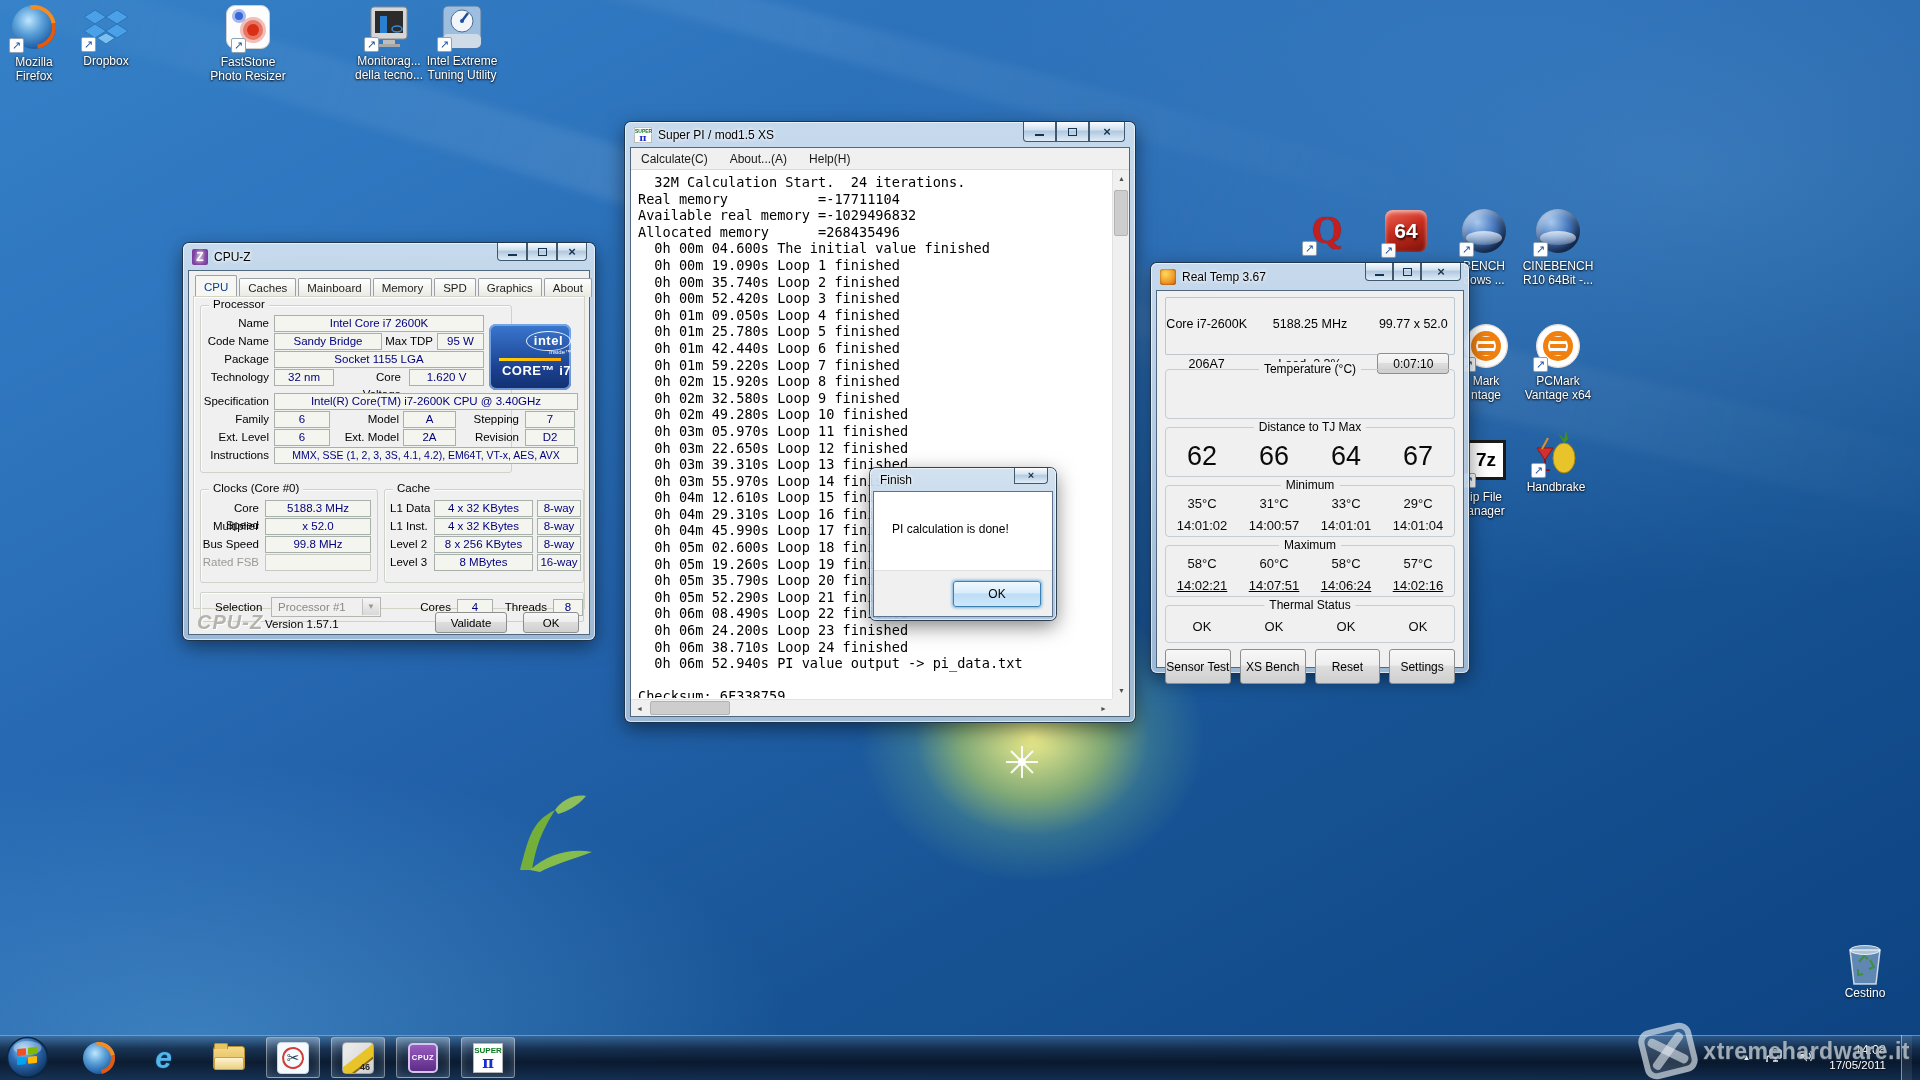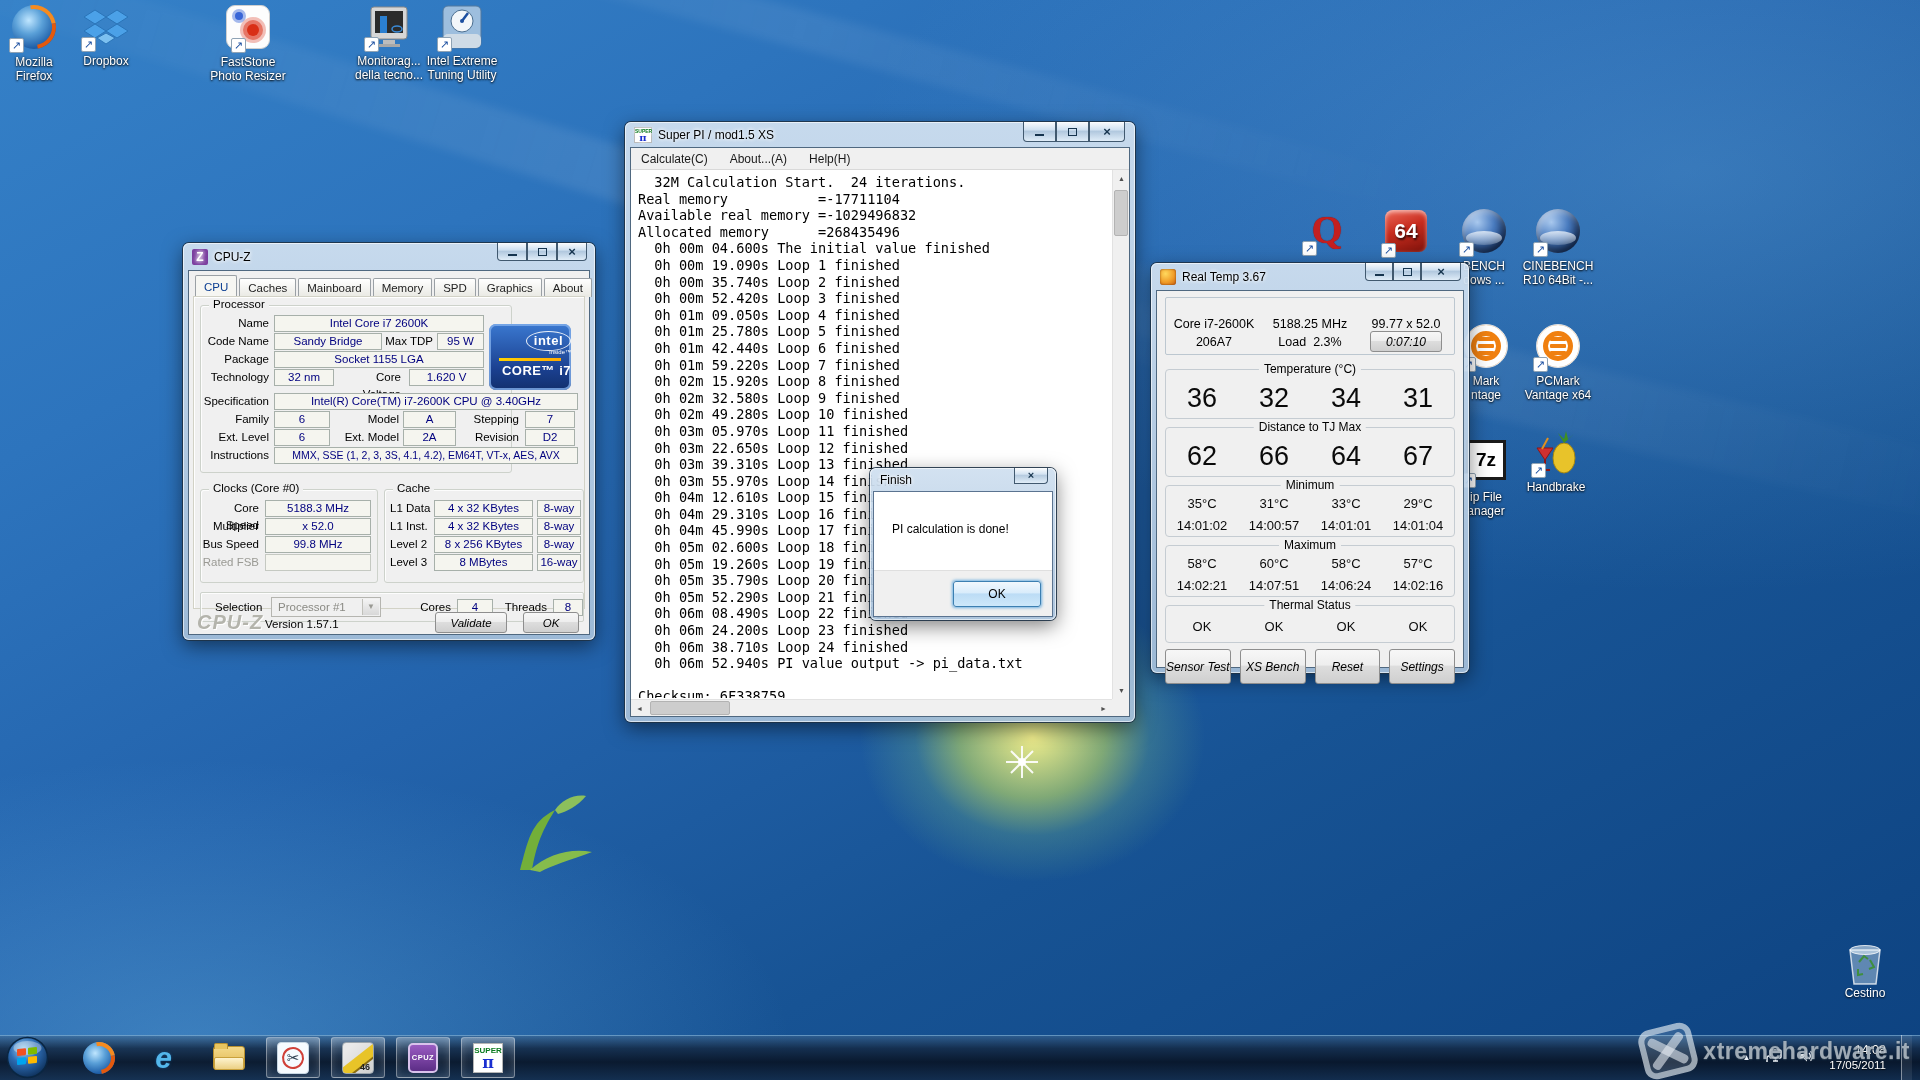--- a/index.html
+++ b/index.html
@@ -75,21 +75,21 @@
     text-align:center; color:#00007f; font-size:11.5px; overflow:hidden; white-space:nowrap; }
   .grp { position:absolute; border:1px solid #cdd2cb; border-radius:3px; box-shadow:inset 1px 1px 0 rgba(255,255,255,.85); }
   .grp > .leg { position:absolute; top:-8px; left:8px; background:#f0f0f0; padding:0 4px; font-size:11.5px; color:#000; }
   .tabs { position:absolute; left:6px; top:4px; display:flex; align-items:flex-end; }
   .tab { height:19px; padding:0 8px; margin-right:2px; font-size:11.5px; line-height:19px; color:#222;
     background:linear-gradient(#fff,#e9e9e3); border:1px solid #9aa0a5; border-bottom:none; border-radius:2px 2px 0 0; }
   .tab.sel { height:22px; line-height:22px; background:#f6f6f2; color:#0a3d91; }
   .tabpage { position:absolute; left:4px; right:4px; top:25px; height:313px; border:1px solid #d2d2c6;
     box-shadow:inset 1px 1px 0 #fff; }
   .btn7 { background:linear-gradient(#f7f7f7,#eeeeee 45%,#dddddd 50%,#cfcfcf); border:1px solid #8e8e8e;
-    border-radius:3px; font-size:11.5px; color:#000; display:flex; align-items:center; justify-content:center;font-style:italic; }
+    border-radius:3px; font-size:11.5px; color:#000; display:flex; align-items:center; justify-content:center; }
   .intel-badge { position:absolute; border-radius:7px; background:linear-gradient(#3a78d0,#1a3f8e 70%,#12306e);
     box-shadow:inset 0 0 0 2px rgba(130,175,235,.8); color:#fff; text-align:right; }
   .ib-intel { display:inline-block; border:1px solid rgba(255,255,255,.9); border-radius:50%;
     padding:1px 7px 2px; font-size:13px; font-weight:bold; letter-spacing:.5px; margin-top:7px; }
   .ib-inside { font-size:6px; display:block; margin-top:-2px; }
   .ib-strip { height:3px; margin:3px 10px 2px; background:linear-gradient(90deg,#ffd200,#ffaa00); }
   .ib-core { font-size:13px; font-weight:bold; letter-spacing:.5px; }
   .cpuz-logo { font-size:20px; font-weight:bold; font-style:italic; color:#b4b4ac; letter-spacing:1px;
     text-shadow:1px 1px 0 #fff; }
   .combo { position:absolute; height:20px; background:#f0f0f0; border:1px solid #b5b5b0; color:#8a8a84;
@@ -589,37 +589,31 @@
           <span class="glyph-min"></span>
         </div>
       <div class="cap" style="width:28px;">
           <span class="glyph-max"></span>
         </div>
       <div class="cap last" style="width:40px;">
           <span class="glyph-x">×</span>
         </div>
     </div>
     <div class="client">
-      <div class="rt-panel rt-grid" style="left:8px; top:6px; width:290px; height:58px; grid-template-rows:1fr 1fr; padding:19px 0;">
+      <div class="rt-panel rt-grid" style="left:8px; top:6px; width:290px; height:58px; grid-template-rows:1fr 1fr; padding:19px 0;gap:22px;">
         <span>Core i7-2600K</span>
         <span>5188.25 MHz</span>
         <span>99.77 x 52.0</span>
         <span>206A7</span>
         <span><span>Load</span>&nbsp;&nbsp;<span>2.3%</span></span>
         <span><span class="btn7" style="display:inline-flex; width:72px; height:21px; font-size:12px;">0:07:10</span></span>
       </div>
 
       <div class="rt-fs" style="left:8px; top:78px; width:290px; height:50px;">
         <span class="leg">Temperature (°C)</span>
-        <div class="rt-big">
-            <span>36</span>
-            <span>32</span>
-            <span>34</span>
-            <span>31</span>
-          </div>
       </div>
 
       <div class="rt-fs" style="left:8px; top:136px; width:290px; height:50px;">
         <span class="leg">Distance to TJ Max</span>
         <div class="rt-big">
             <span>62</span>
             <span>66</span>
             <span>64</span>
             <span>67</span>
           </div>
@@ -642,21 +636,21 @@
       </div>
 
       <div class="rt-fs" style="left:8px; top:254px; width:290px; height:52px;">
         <span class="leg">Maximum</span>
         <div class="rt-row" style="margin-top:10px;">
             <span>58°C</span>
             <span>60°C</span>
             <span>58°C</span>
             <span>57°C</span>
           </div>
-        <div class="rt-row" style="margin-top:7px;">
+        <div class="rt-row" style="margin-top:7px;text-decoration:underline;">
             <span>14:02:21</span>
             <span>14:07:51</span>
             <span>14:06:24</span>
             <span>14:02:16</span>
           </div>
       </div>
 
       <div class="rt-fs" style="left:8px; top:314px; width:290px; height:38px;">
         <span class="leg">Thermal Status</span>
         <div class="rt-row" style="margin-top:13px;">

